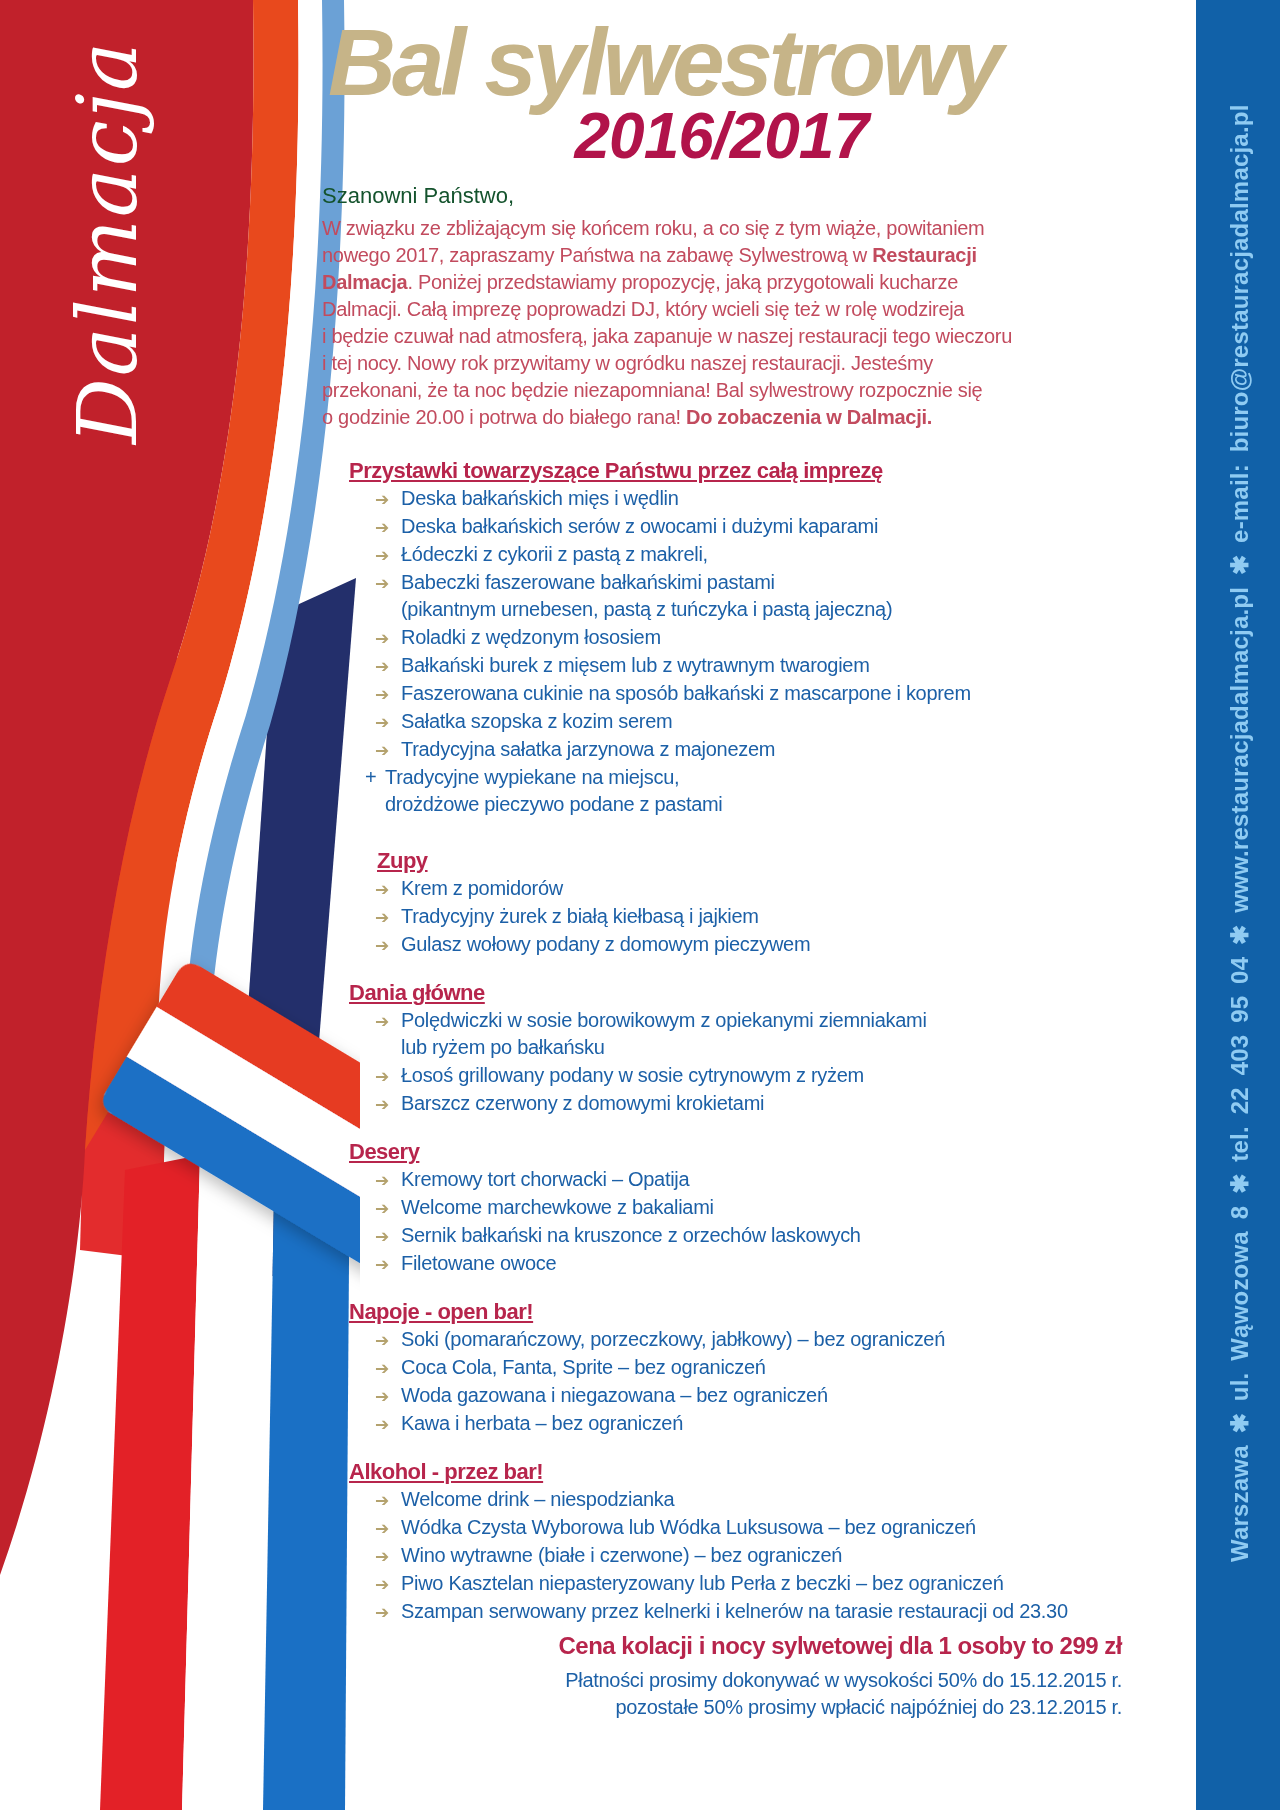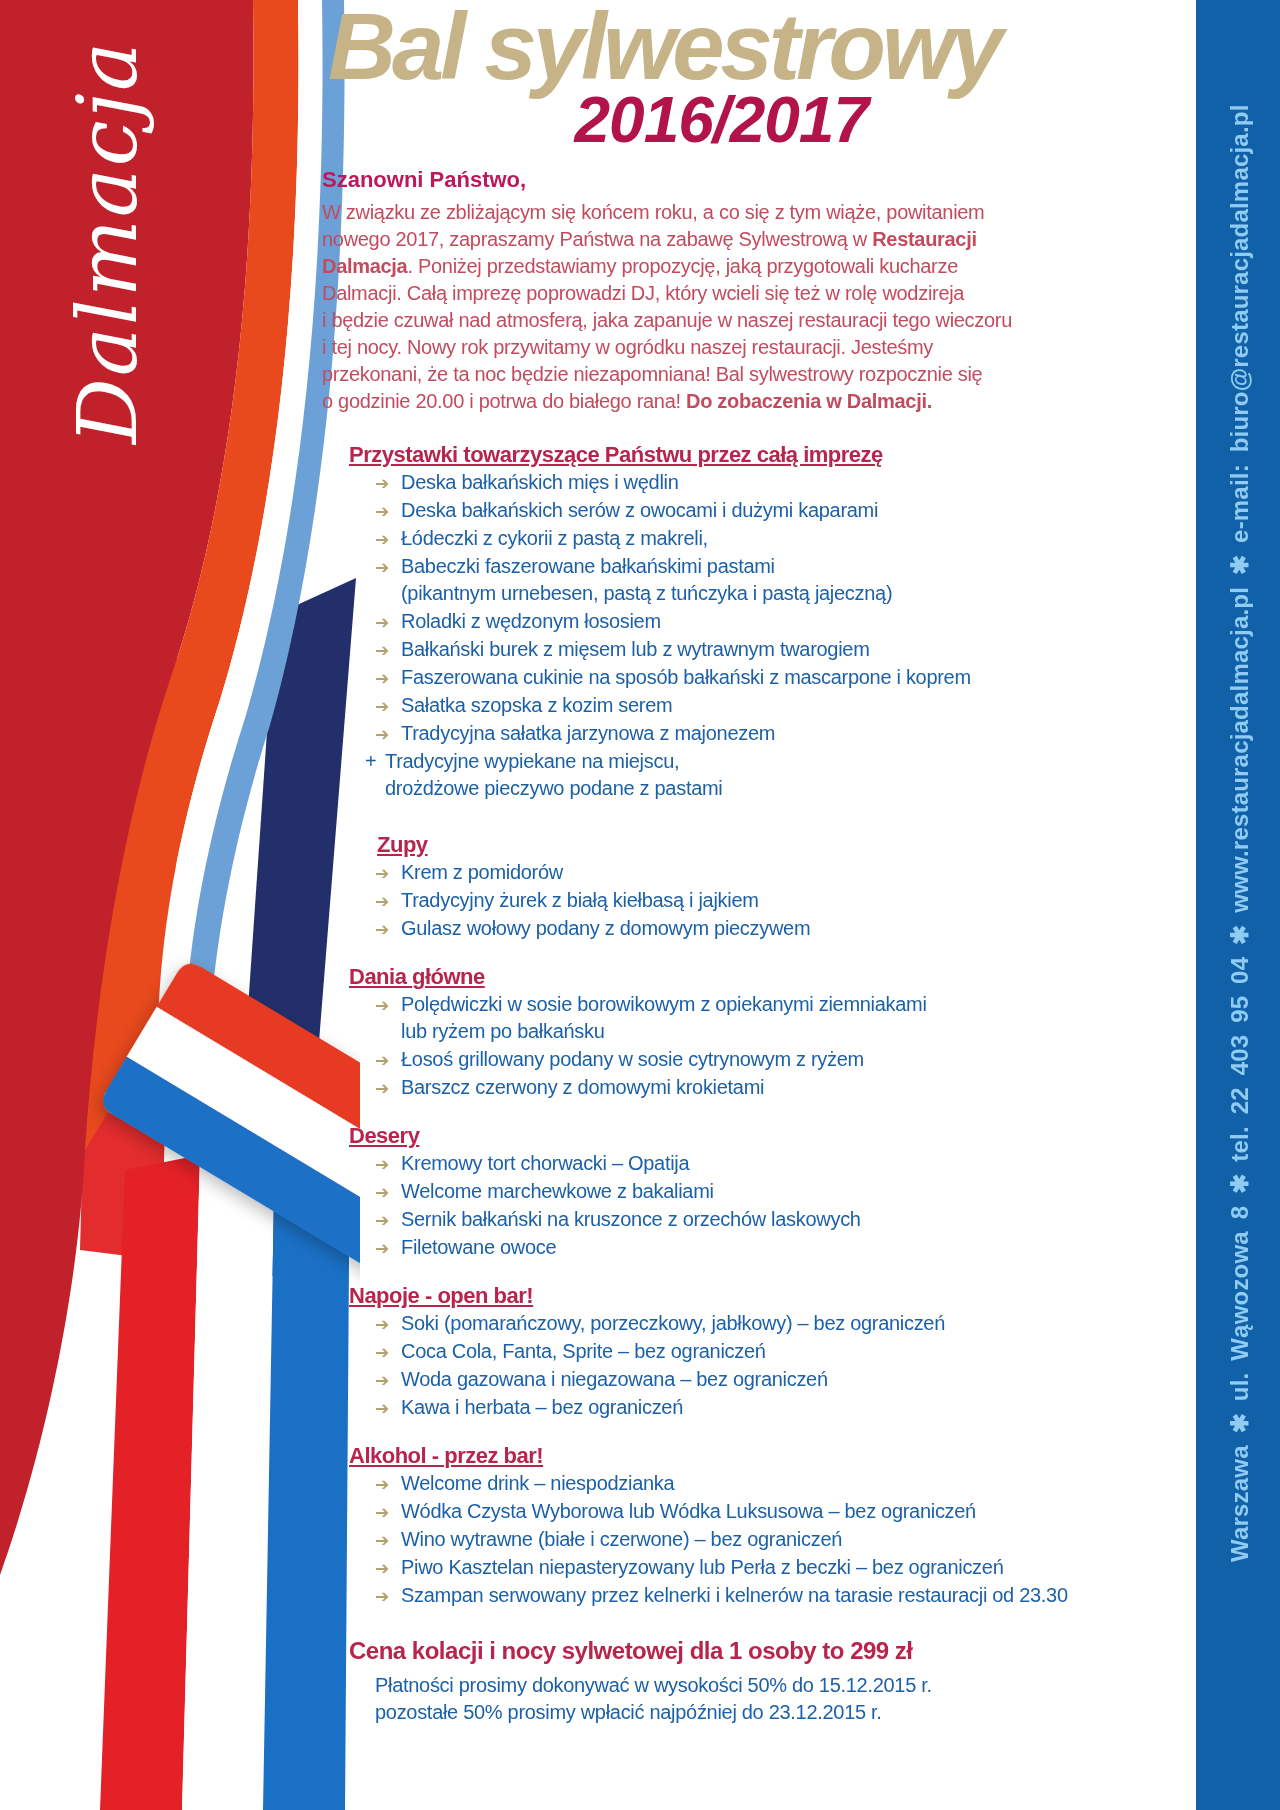--- a/index.html
+++ b/index.html
@@ -18,30 +18,30 @@
   }
   
   .sidebar{position:absolute;right:0;top:0;width:84px;height:1810px;background:#1161a8;}
   .sidebar-text{
     position:absolute;left:1200px;top:1562px;width:1524px;height:80px;
     transform:rotate(-90deg);transform-origin:0 0;
     color:#8fcbf2;font-size:24px;font-weight:bold;line-height:80px;
     white-space:pre;word-spacing:5px;letter-spacing:0.2px;
   }
   
-  .content{position:absolute;left:322px;top:0;width:800px;}
+  .content{position:absolute;left:322px;top:16px;width:800px;}
   h1.title{
     margin:0;padding-left:6px;color:#c6b488;
     font-size:94px;line-height:1.0;font-style:italic;font-weight:bold;letter-spacing:-4px;
   }
   .year{
     margin-top:-6px;padding-right:254px;text-align:right;color:#b1134a;
     font-size:64px;line-height:1.0;font-style:italic;font-weight:bold;letter-spacing:-1px;
   }
-  .greeting{margin-top:14px;color:#be185d;font-size:22px;font-weight:bold;line-height:27px;}
+  .greeting{margin-top:14px;color:#14532d;font-size:22px;font-weight:normal;line-height:27px;}
   p.intro{margin:6px 0 0 0;width:700px;color:#c24b5e;font-size:20px;line-height:27px;letter-spacing:-0.3px;}
   p.intro .seg{white-space:pre-line;}
   p.intro .bold{font-weight:bold;}
   
   .sec{margin-top:21px;}
   .sec-first{margin-top:26px;}
   .sec-soups{margin-top:29px;}
   h3.sec-heading{
     margin:0;padding-left:27px;color:#b7254c;
     font-size:22px;line-height:28px;font-weight:bold;letter-spacing:-0.5px;text-decoration:underline;
@@ -56,21 +56,21 @@
     position:absolute;left:0;top:2px;color:#b4a26e;font-size:17px;line-height:24px;
     font-family:"DejaVu Sans", sans-serif;
   }
   .txt{display:inline-block;white-space:pre-line;vertical-align:top;}
   .plus-item{
     position:relative;margin:1px 0 0 0;padding-left:63px;
     color:#1c60a7;font-size:20px;line-height:27px;letter-spacing:-0.3px;
   }
   .plus{position:absolute;left:43px;top:0;color:#1c60a7;font-size:20px;}
   
-  .pricing{margin-top:27px;}
+  .pricing{margin-top:6px;text-align:right;}
   h3.price-heading{
     margin:0;padding-left:27px;color:#b7254c;
     font-size:24px;line-height:30px;font-weight:bold;letter-spacing:-0.5px;
   }
   .payment{
     margin-top:6px;padding-left:53px;color:#1c60a7;
     font-size:20px;line-height:27px;letter-spacing:-0.3px;white-space:pre-line;
   }
 </style>
 </head>

